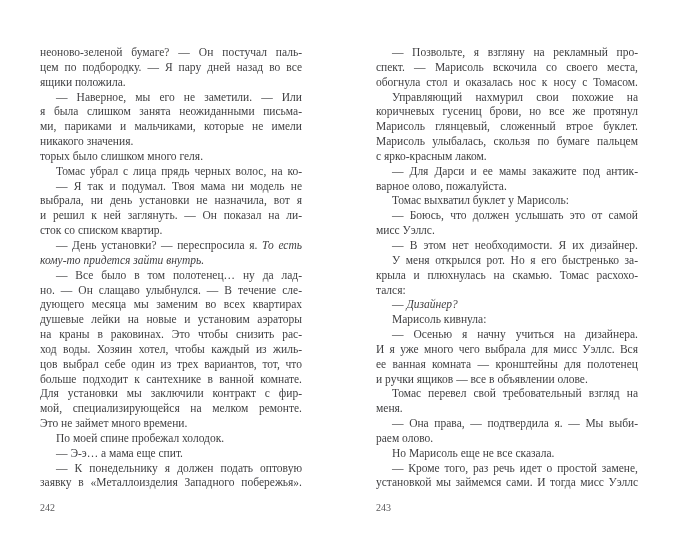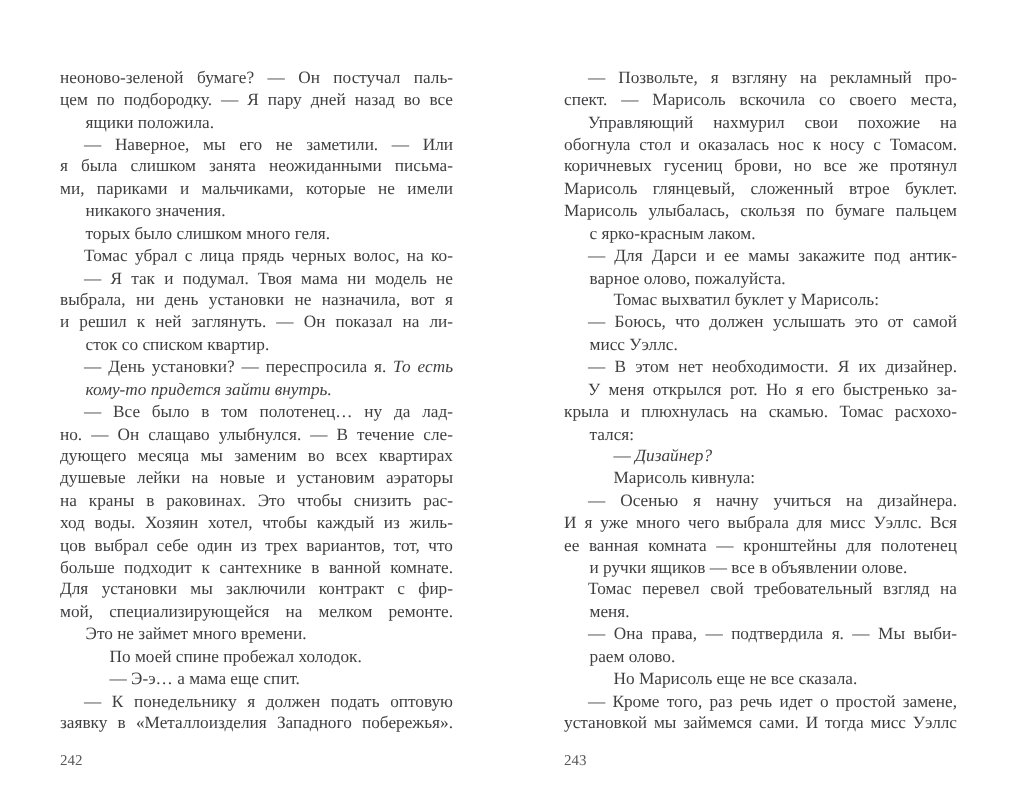--- a/index.html
+++ b/index.html
@@ -19,21 +19,21 @@
     height:var(--lh);
     line-height:var(--lh);
     font-size:11.5px;
     color:var(--ink);
     text-align:justify;
     text-align-last:justify;
     text-justify:inter-word;
     white-space:normal;
     overflow:visible;
   }
-  .ln.last{text-align:right;text-align-last:left;margin-left:17px;}
+  .ln.last{text-align:right;text-align-last:left;}
   .ln.ind{text-indent:16px;}
   .it{font-style:italic;}
   .pagenum{
     position:absolute;
     top:502px;
     width:262px;
     font-size:10px;
     color:var(--num);
     font-family:"Liberation Serif","DejaVu Serif",serif;
   }
@@ -72,22 +72,22 @@
       <div class="ln"><span>мой, специализирующейся на мелком ремонте.</span></div>
       <div class="ln last"><span>Это не займет много времени.</span></div>
       <div class="ln ind last"><span>По моей спине пробежал холодок.</span></div>
       <div class="ln ind last"><span>— Э-э… а мама еще спит.</span></div>
       <div class="ln ind"><span>— К понедельнику я должен подать оптовую</span></div>
       <div class="ln"><span>заявку в «Металлоизделия Западного побережья».</span></div>
     </div>
   <div class="text-col" id="right-col">
       <div class="ln ind"><span>— Позвольте, я взгляну на рекламный про-</span></div>
       <div class="ln"><span>спект. — Марисоль вскочила со своего места,</span></div>
+      <div class="ln"><span>обогнула стол и оказалась нос к носу с Томасом.</span></div>
       <div class="ln ind"><span>Управляющий нахмурил свои похожие на</span></div>
-      <div class="ln"><span>обогнула стол и оказалась нос к носу с Томасом.</span></div>
       <div class="ln"><span>коричневых гусениц брови, но все же протянул</span></div>
       <div class="ln"><span>Марисоль глянцевый, сложенный втрое буклет.</span></div>
       <div class="ln"><span>Марисоль улыбалась, скользя по бумаге пальцем</span></div>
       <div class="ln last"><span>с ярко-красным лаком.</span></div>
       <div class="ln ind"><span>— Для Дарси и ее мамы закажите под антик-</span></div>
       <div class="ln last"><span>варное олово, пожалуйста.</span></div>
       <div class="ln ind last"><span>Томас выхватил буклет у Марисоль:</span></div>
       <div class="ln ind"><span>— Боюсь, что должен услышать это от самой</span></div>
       <div class="ln last"><span>мисс Уэллс.</span></div>
       <div class="ln ind"><span>— В этом нет необходимости. Я их дизайнер.</span></div>

